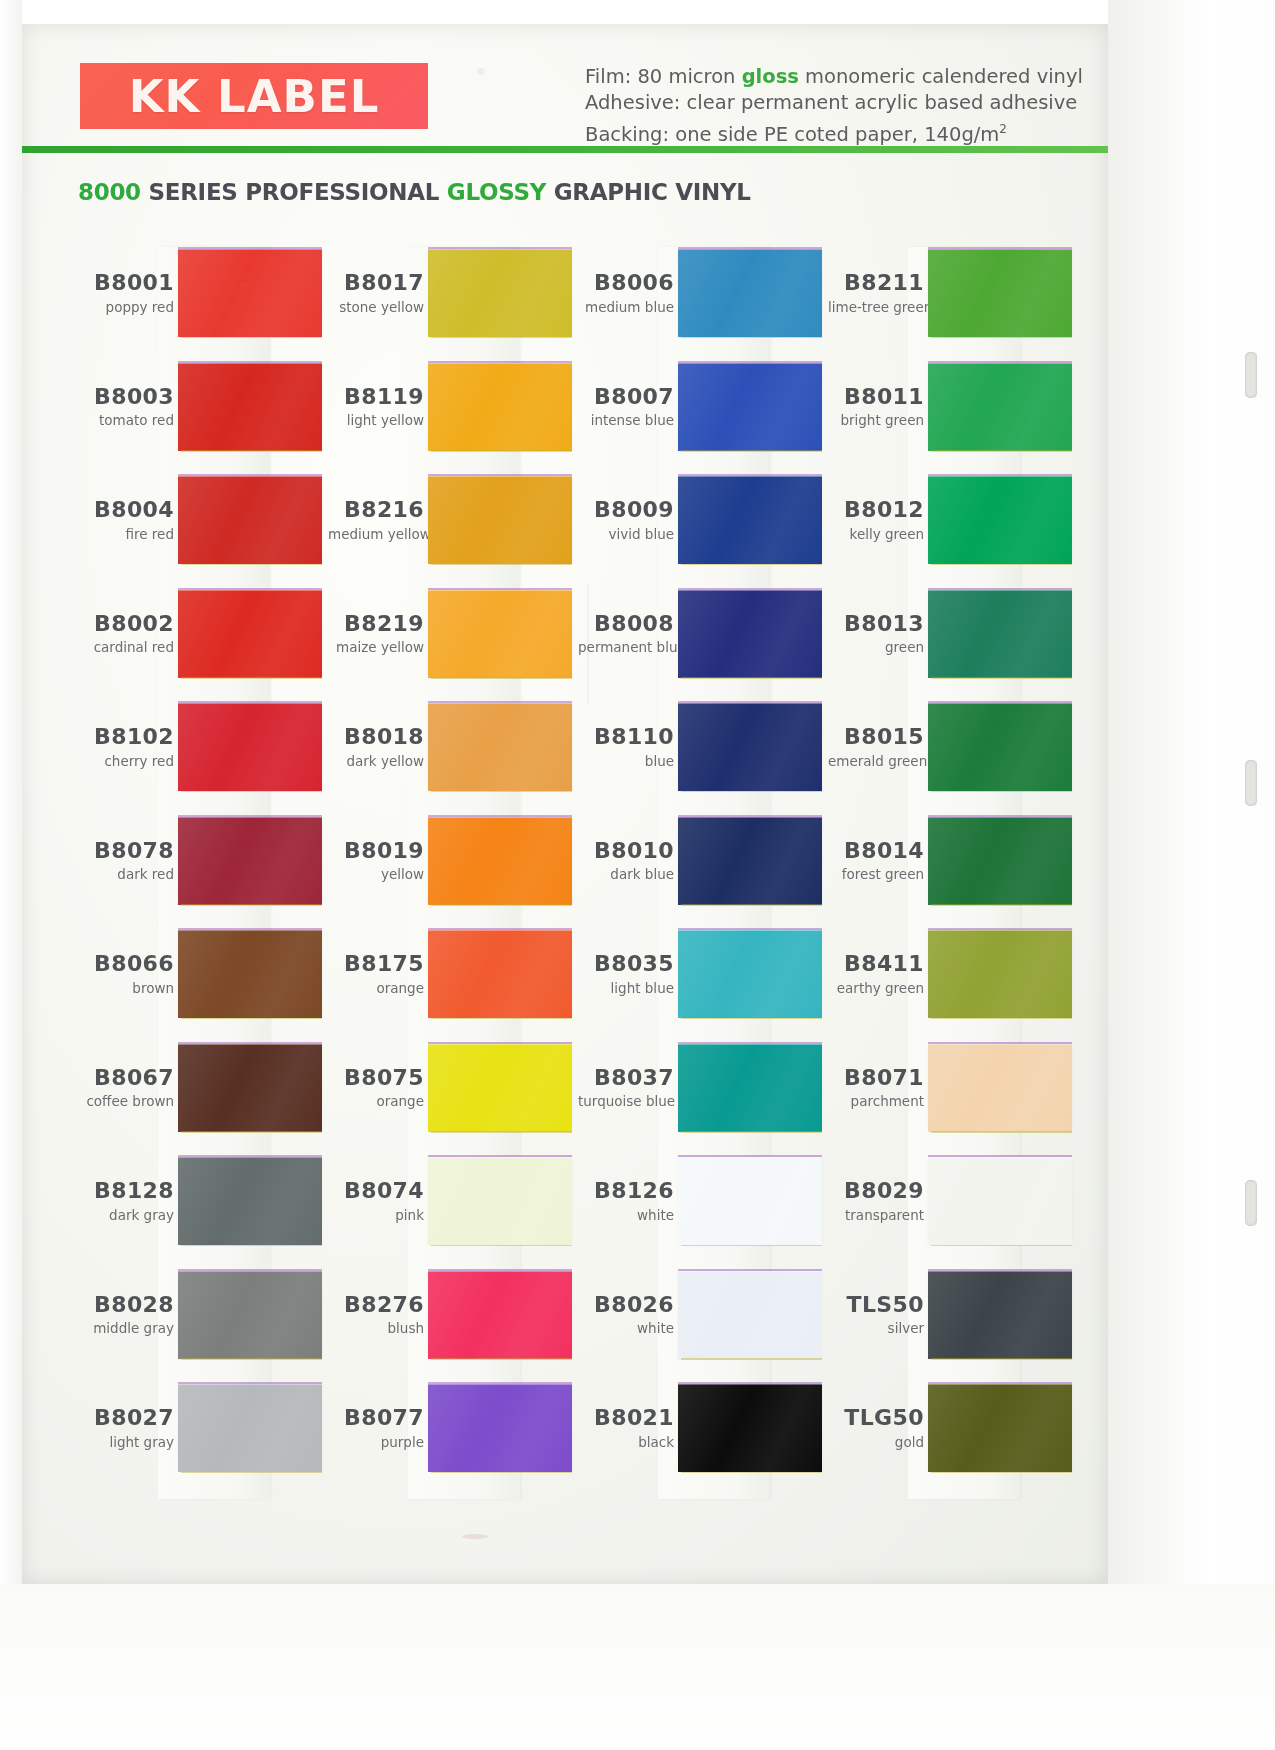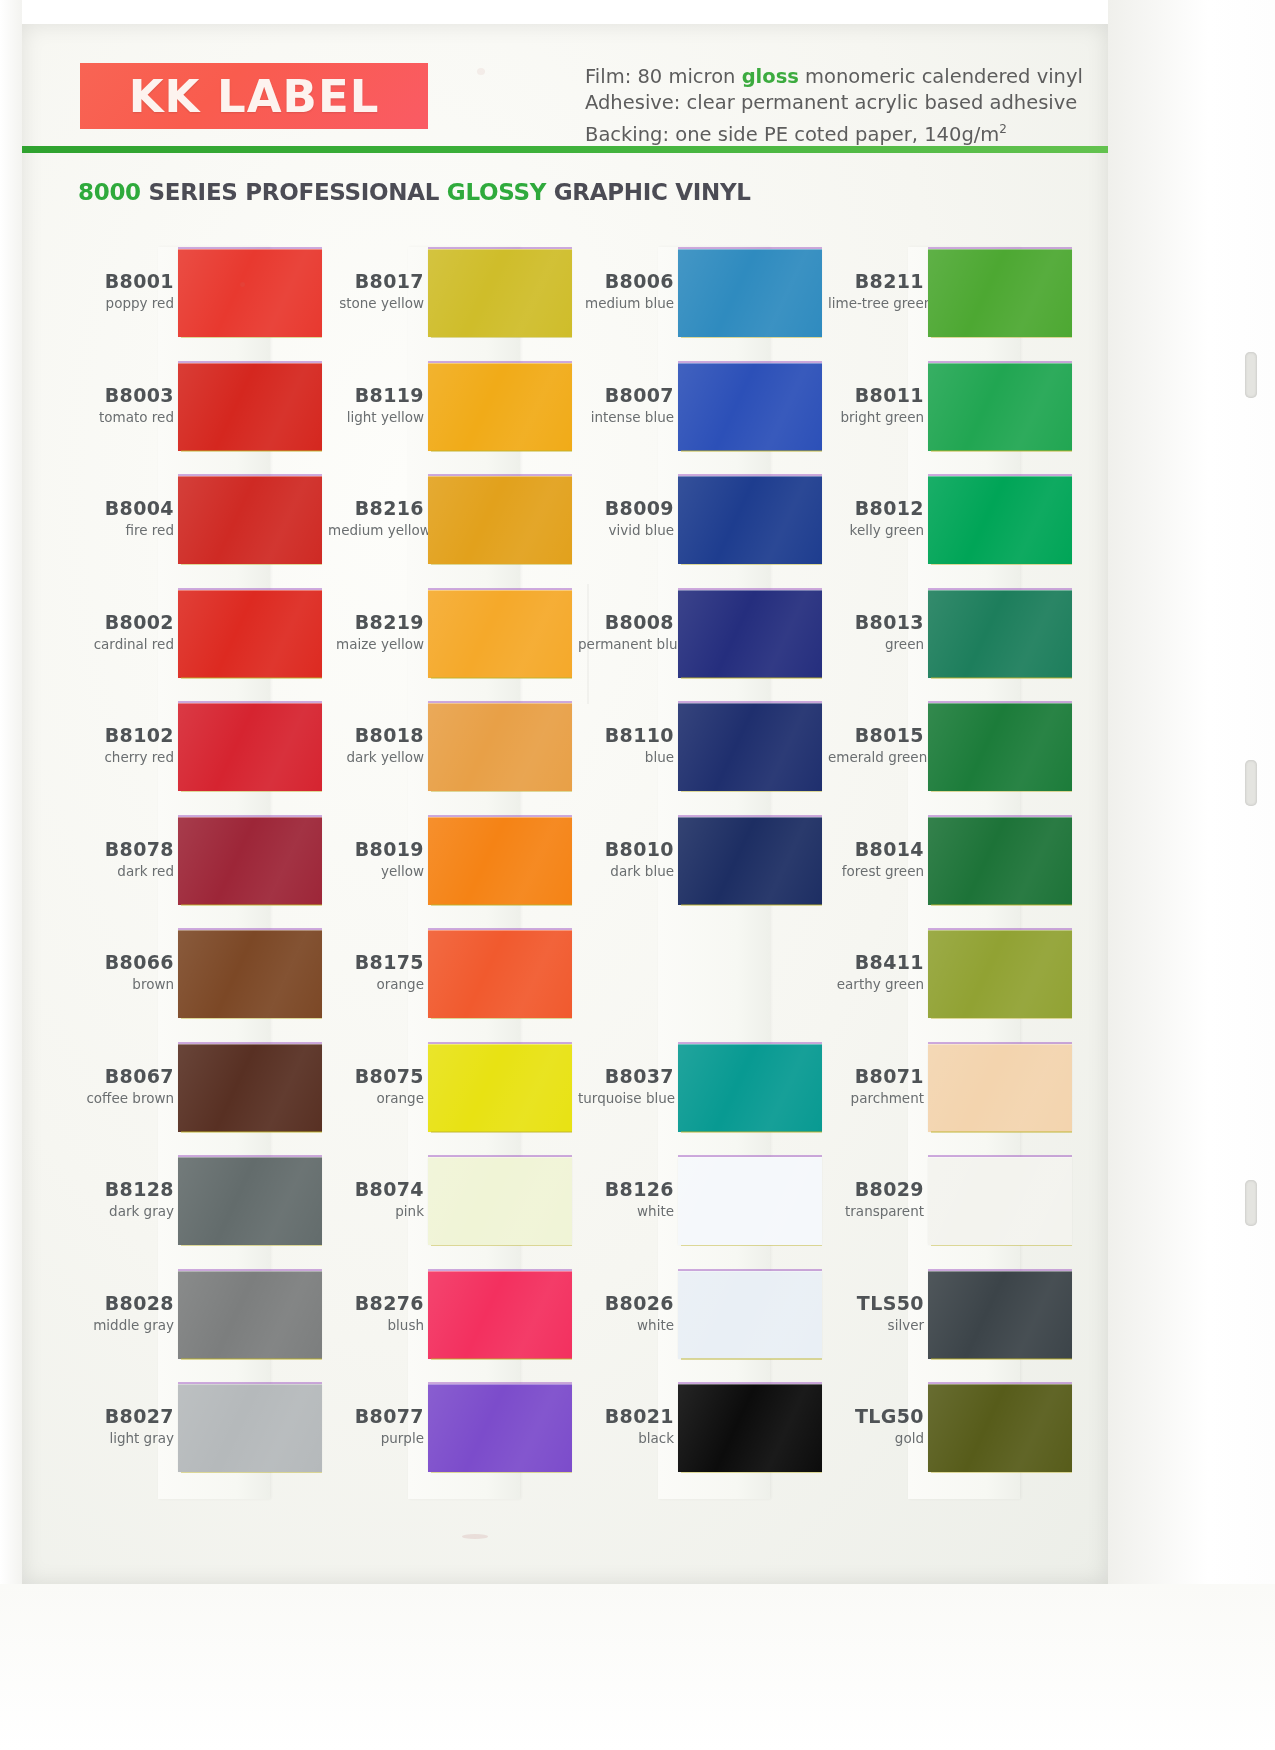--- a/index.html
+++ b/index.html
@@ -193,21 +193,21 @@
   .labels {
     position: absolute;
     left: 0;
     top: 22px;
     width: 96px;
     text-align: right;
     line-height: 1.12;
   }
   .code {
     font-weight: bold;
-    font-size: 19px;
+    font-size: 22px;
     color: #4f5356;
     letter-spacing: 0.4px;
     font-family: "DejaVu Sans", sans-serif;
   }
   .name {
     margin-top: 4px;
     font-size: 13.5px;
     color: #6a6e70;
     font-family: "DejaVu Sans", sans-serif;
     white-space: nowrap;
@@ -520,20 +520,29 @@
           </div>
           <div class="row" style="top: 567.5px;">
             <div class="labels">
               <div class="code">B8010</div>
               <div class="name">dark blue</div>
             </div>
             <div class="chip" style="background: rgb(29, 46, 99);">
               <div class="sheen"></div>
             </div>
           </div>
+          <div class="row" style="top: 681px;">
+            <div class="labels">
+              <div class="code">B8035</div>
+              <div class="name">light blue</div>
+            </div>
+            <div class="chip" style="background: rgb(53, 181, 192);">
+              <div class="sheen"></div>
+            </div>
+          </div>
           <div class="row" style="top: 794.5px;">
             <div class="labels">
               <div class="code">B8037</div>
               <div class="name">turquoise blue</div>
             </div>
             <div class="chip" style="background: rgb(8, 154, 146);">
               <div class="sheen"></div>
             </div>
           </div>
           <div class="row" style="top: 908px;">

